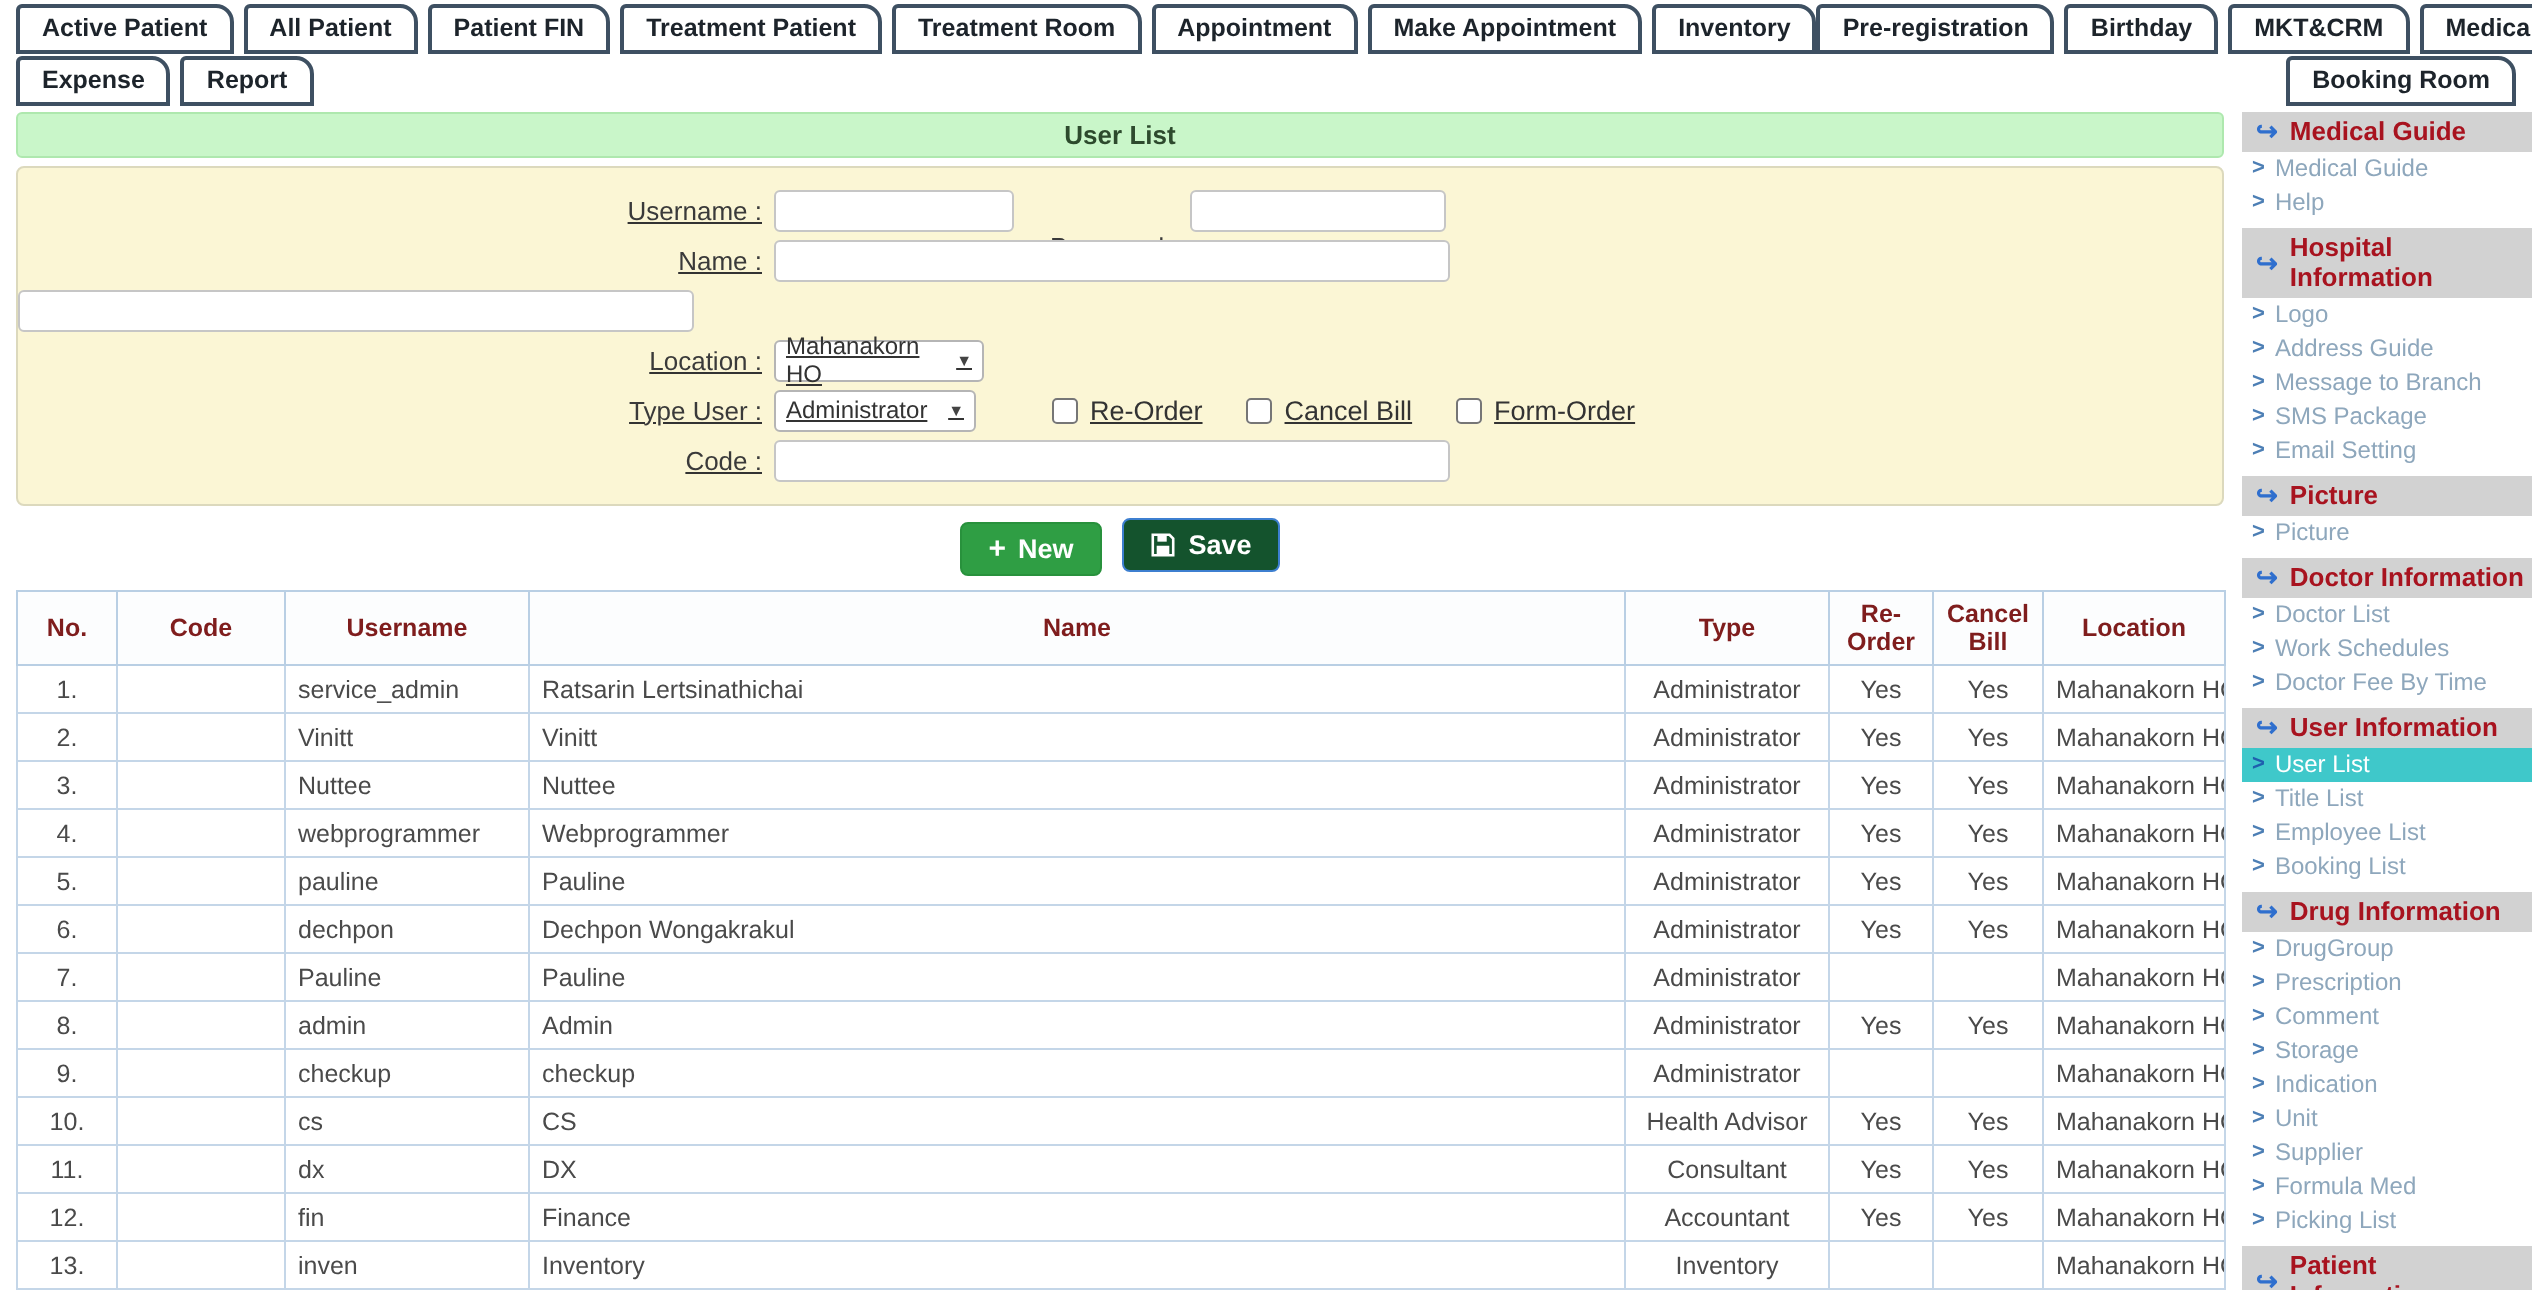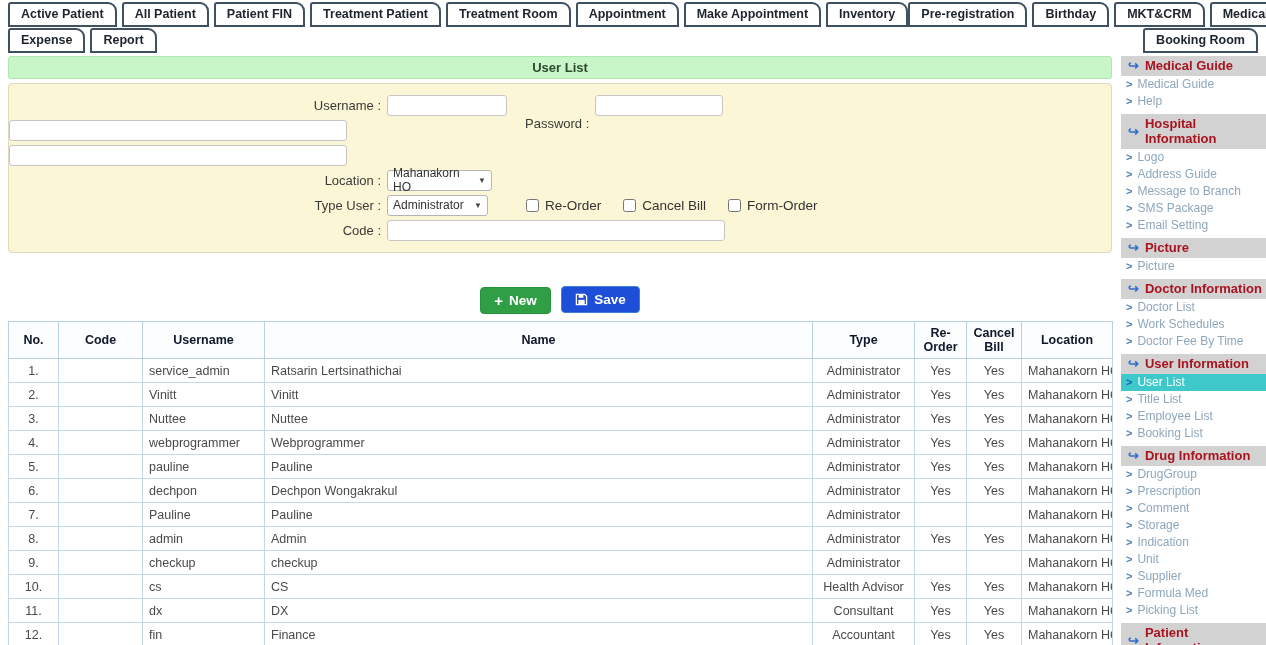--- a/index.html
+++ b/index.html
@@ -27,20 +27,21 @@
   .panel-title {
     margin-top:3px; height:23px; line-height:21px; text-align:center;
     background:#c9f6c9; border:1px solid #aee8ae; border-radius:3px;
     color:#2d4a2d; font-weight:bold; font-size:13px;
   }
 
   
   .form-panel {
     margin-top:4px; background:#fbf6d5; border:1px solid #dcd9bd; border-radius:4px;
     padding:7px 0 8px 0;
+    text-decoration:underline;
   }
   .frow { display:flex; align-items:center; margin:3px 0; height:22px; }
   .flabel { width:378px; text-align:right; padding-right:6px; font-size:13px; color:#3a3a3a; }
   .flabel.inline { width:auto; padding-left:18px;margin-top:37px; }
   input[type=text], input[type=password] {
     height:21px; border:1px solid #c6c6c6; border-radius:3px; background:#fff;
     font-family:"Liberation Sans",sans-serif; font-size:12px; padding:2px 5px; color:#333;
   }
   .w-user { width:120px; } .w-pass { width:128px; } .w-wide { width:338px; }
   .selectbox {
@@ -55,28 +56,28 @@
   .cbx input { width:13px; height:13px; }
 
   
   .btnrow { text-align:center; margin:6px 0 7px 0; }
   .btn {
     display:inline-flex; align-items:center; gap:6px; border-radius:4px;
     font-size:13.5px; font-weight:bold; color:#fff; padding:5px 13px;
     border:1px solid transparent; cursor:default; line-height:15px;
   }
   .btn-new { background:#2f9e44; border-color:#28913c; margin-right:6px; }
-  .btn-save { background:#1d4ed8; border-color:#3d7fd0;margin-top:27px; }
+  .btn-save { background:#14532d; border-color:#3d7fd0; }
   .plus-ic { font-size:15px; font-weight:bold; line-height:13px; }
 
   
   table { width:1104px; border-collapse:collapse; table-layout:fixed; margin-top:1px; }
   th {
     border:1px solid #b9cfe4; background:#fcfdfe; font-size:12.5px; font-weight:bold;
-    color:#0f172a; padding:4px 3px; height:23px; text-align:center;
+    color:#7f1d1d; padding:4px 3px; height:23px; text-align:center;
   }
   td {
     border:1px solid #c4d6e8; font-size:12.5px; color:#4a4a4a;
     padding:4px 6px; height:24px; background:#fff; overflow:hidden; white-space:nowrap;
   }
   td.c0 { text-align:center; }
   td.c1, td.c2, td.c3 { text-align:left;margin-left:29px; }
   td.c4, td.c5, td.c6, td.c7 { text-align:center; }
   col.c0{width:50px;} col.c1{width:84px;} col.c2{width:122px;} col.c3{width:548px;}
   col.c4{width:102px;} col.c5{width:52px;} col.c6{width:55px;} col.c7{width:91px;}
@@ -138,20 +139,21 @@
     <div class="panel-title">User List</div>
 
     <div class="form-panel">
       <div class="frow">
         <span class="flabel">Username :</span>
         <input type="text" class="w-user" style="">
         <span class="flabel inline">Password :</span>
         <input type="password" class="w-pass" style="">
       </div>
       <div class="frow">
+        <span class="flabel">Name :</span>
         <input type="text" class="w-wide" style="">
       </div>
       <div class="frow">
         <input type="text" class="w-wide" style="">
       </div>
       <div class="frow">
         <span class="flabel">Location :</span>
         <div class="selectbox w-loc">
           <span>Mahanakorn HO</span>
           <span class="arrow">▼</span>

